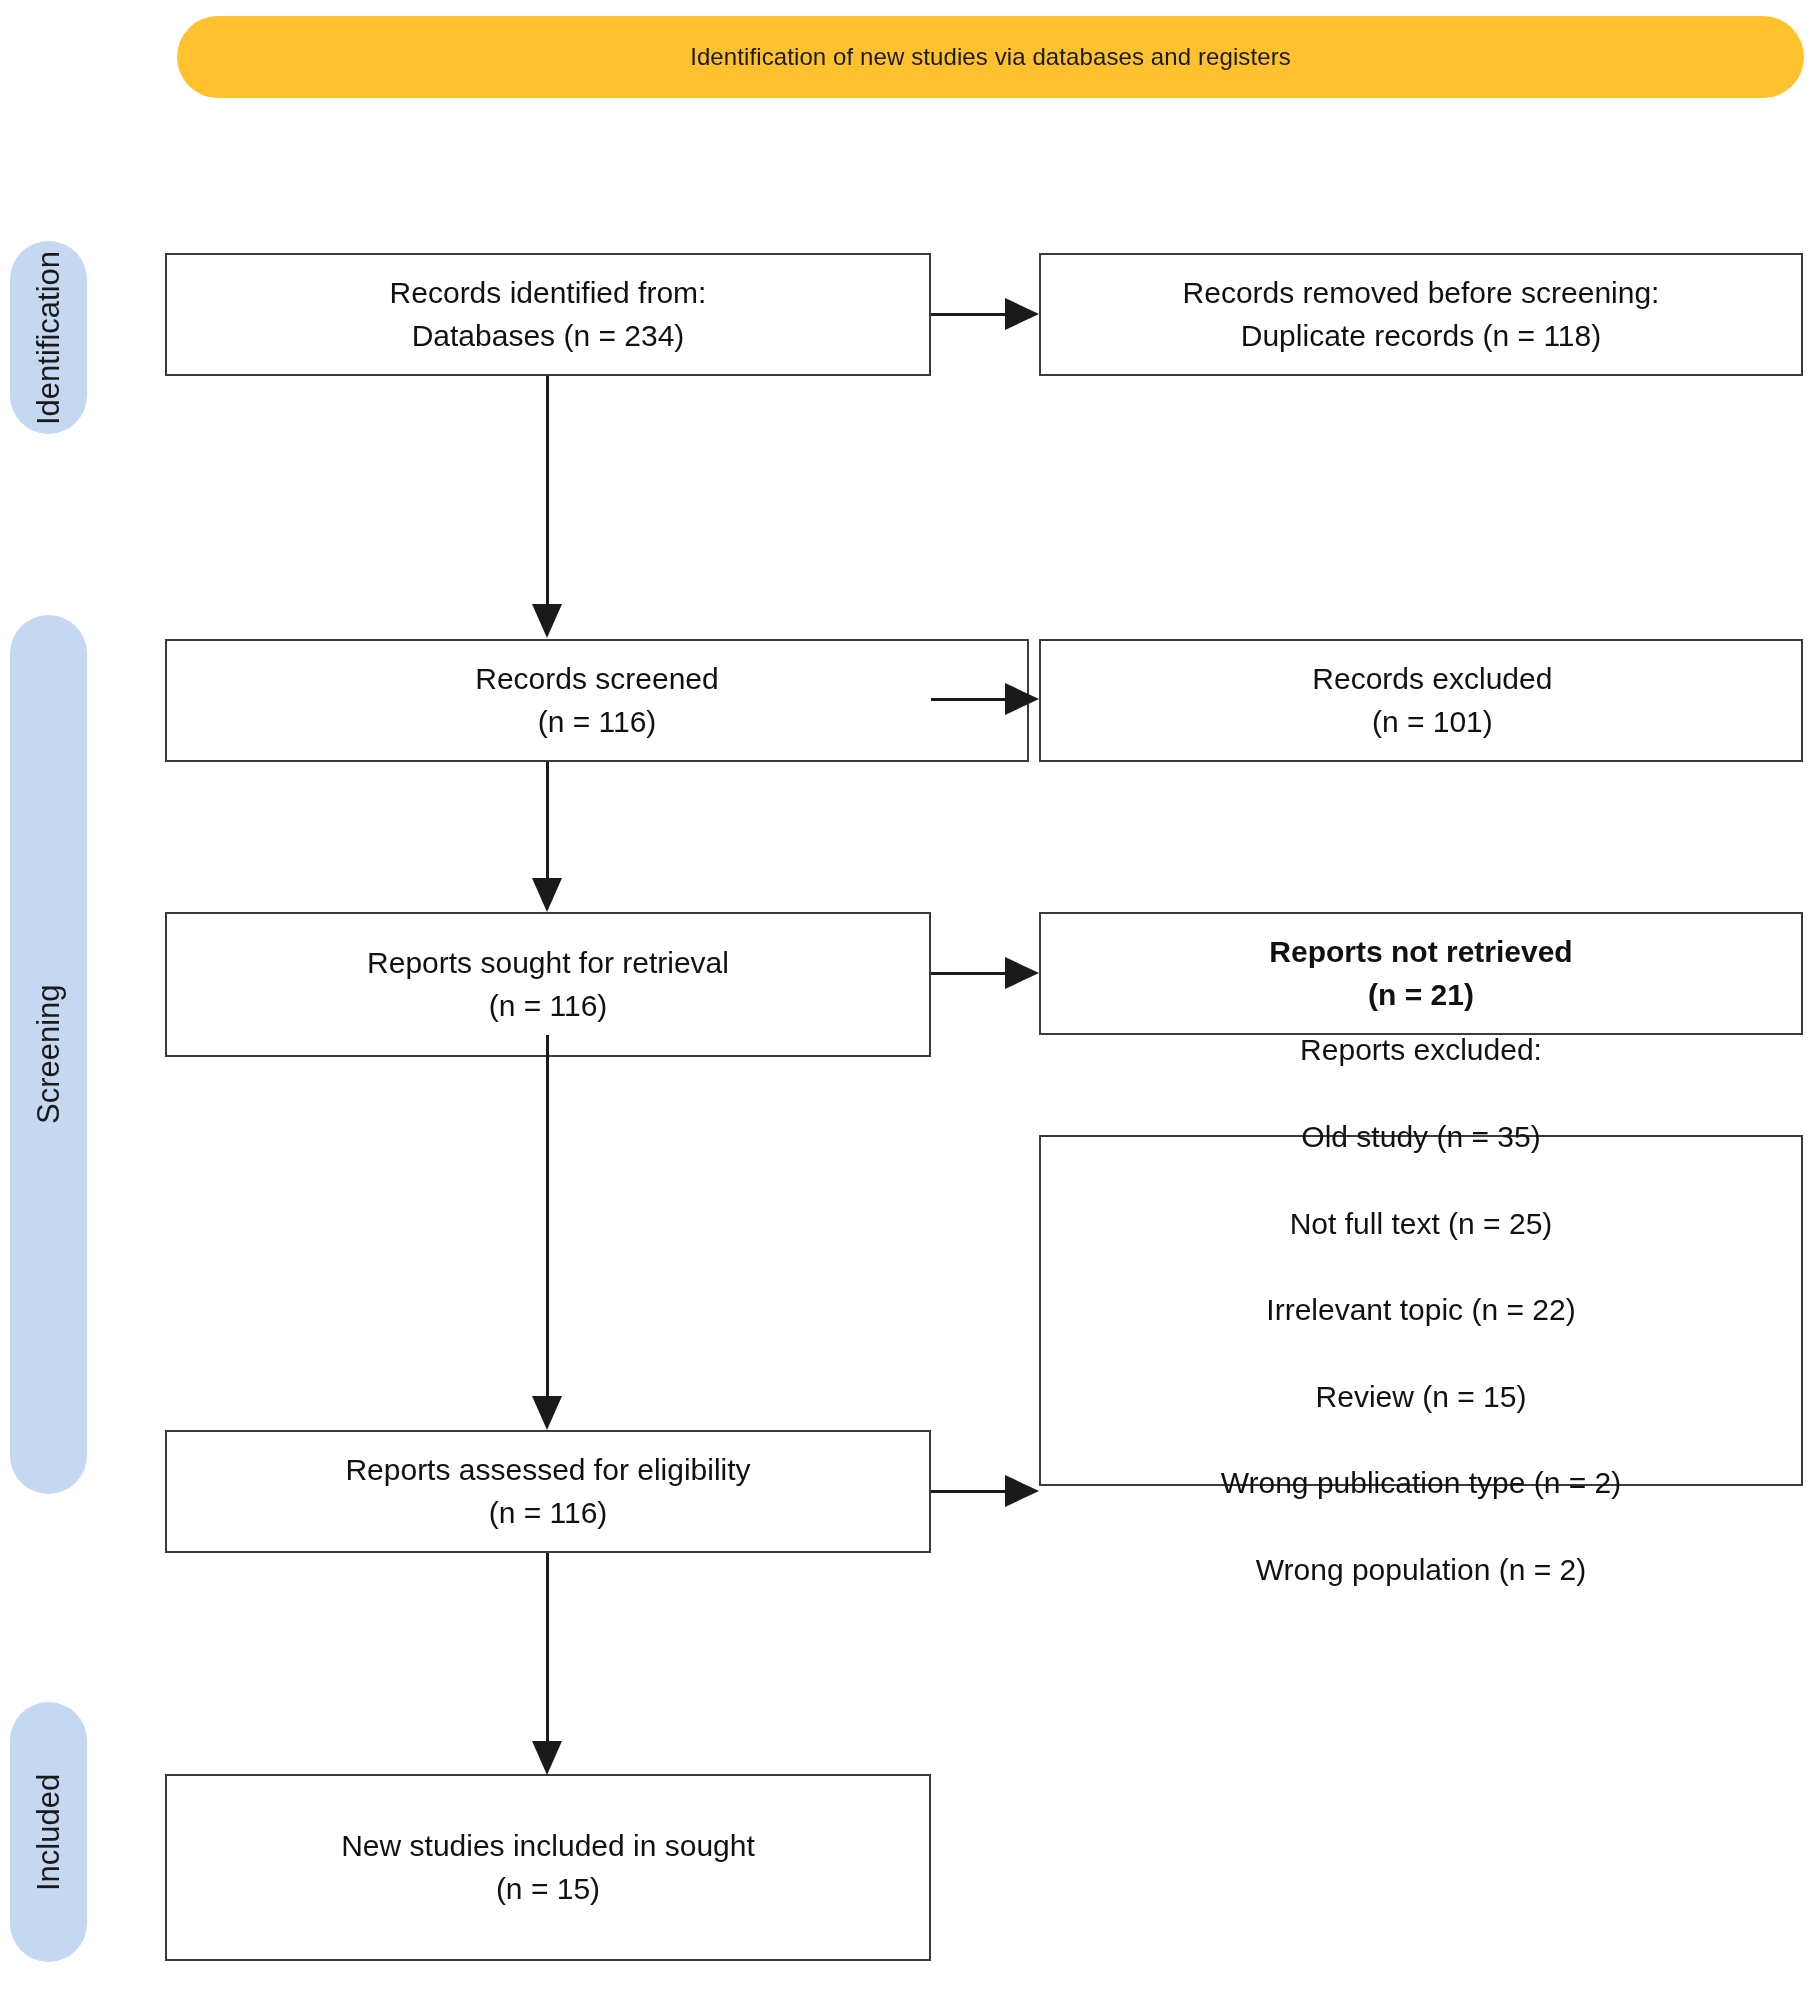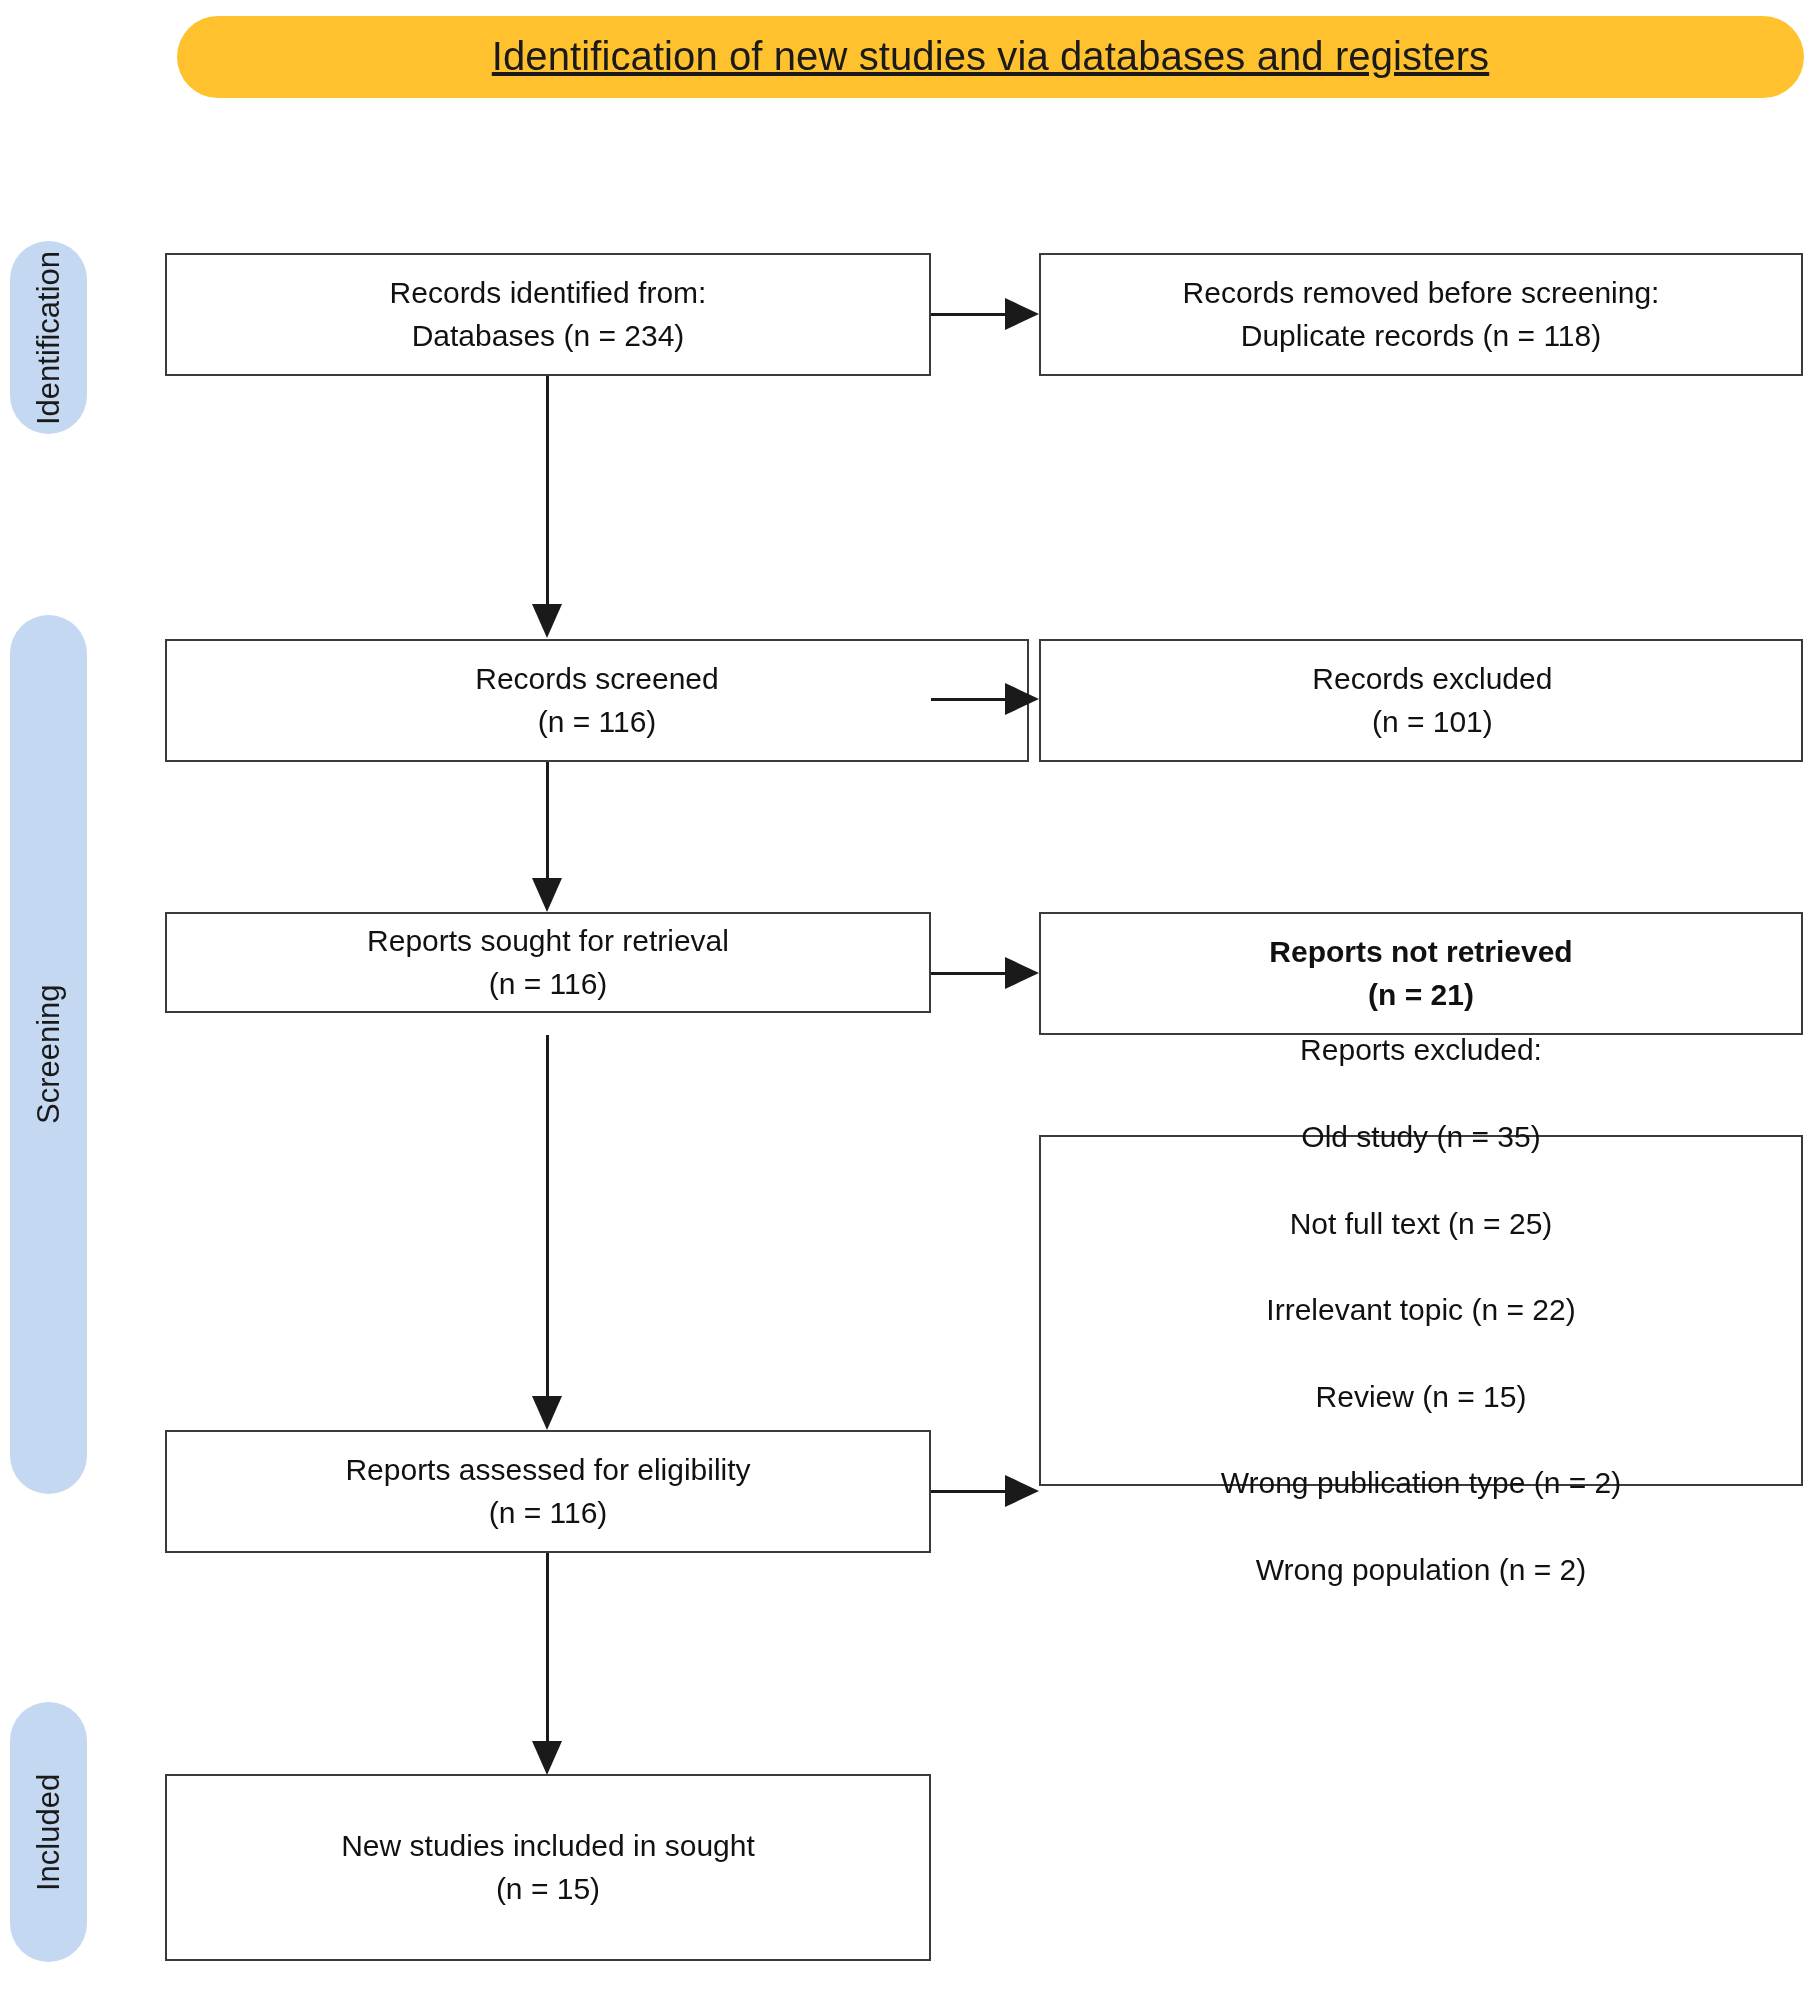--- a/index.html
+++ b/index.html
@@ -27,26 +27,25 @@
     width: 1627px;
     height: 82px;
     background: #FFC22E;
     border-radius: 41px;
     display: flex;
     align-items: center;
     justify-content: center;
     box-sizing: border-box;
   }
   .banner-text {
-    font-size: 40px;
+    font-size: 24px;
     color: #1a1a1a;
     letter-spacing: 0.1px;
     text-align: center;
     white-space: nowrap;
-    text-decoration: underline;
   }
 
   
   .stage-pill {
     position: absolute;
     left: 10px;
     width: 77px;
     background: #C5D8F1;
     border-radius: 39px;
   }
@@ -155,21 +154,21 @@
     <div class="box-line">Records excluded</div>
     <div class="box-line">(n = 101)</div>
   </div>
 
   <div class="h-line" style="left:931px; top:698px; width:74px;"></div>
   <div class="h-arrowhead" style="left:1005px; top:683px;"></div>
 
   <div class="v-line" style="left:546px; top:762px; height:116px;"></div>
   <div class="v-arrowhead" style="left:532px; top:878px;"></div>
 
-  <div class="box" style="left:165px; top:912px; width:766px; height:101px;">
+  <div class="box" style="left:165px; top:912px; width:766px; height:145px;">
     <div class="box-line">Reports sought for retrieval</div>
     <div class="box-line">(n = 116)</div>
   </div>
 
   <div class="box" style="left:1039px; top:912px; width:764px; height:123px;font-weight:bold;">
     <div class="box-line">Reports not retrieved</div>
     <div class="box-line">(n = 21)</div>
   </div>
 
   <div class="h-line" style="left:931px; top:972px; width:74px;"></div>

